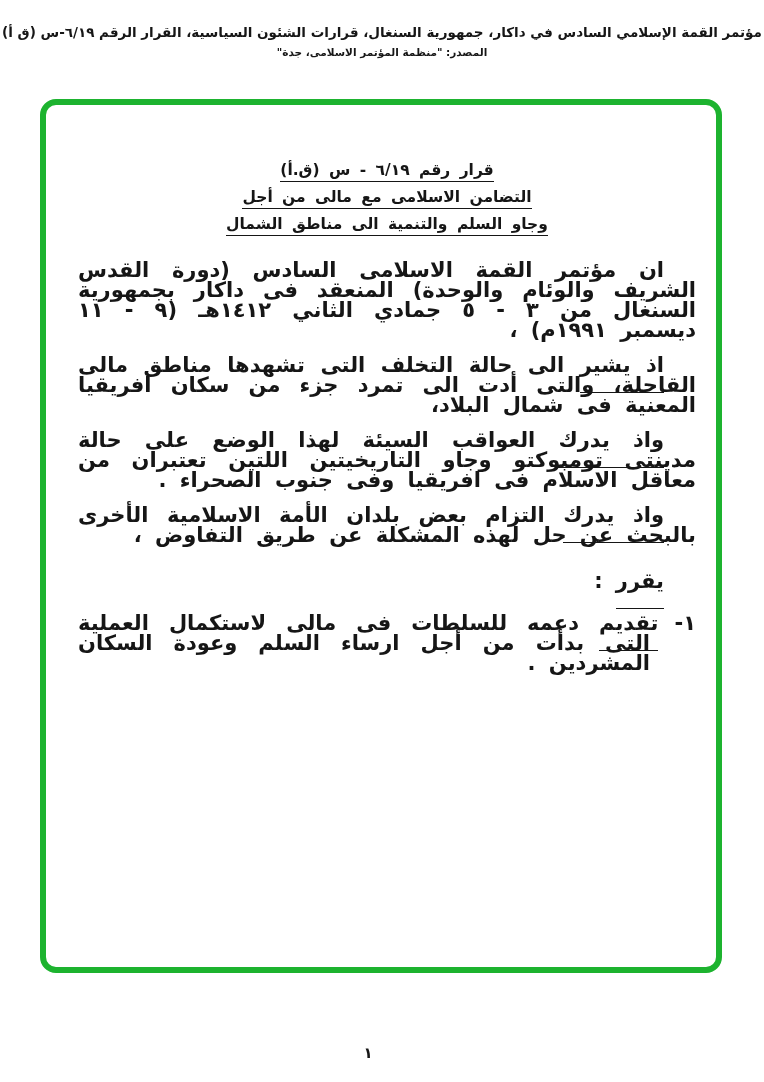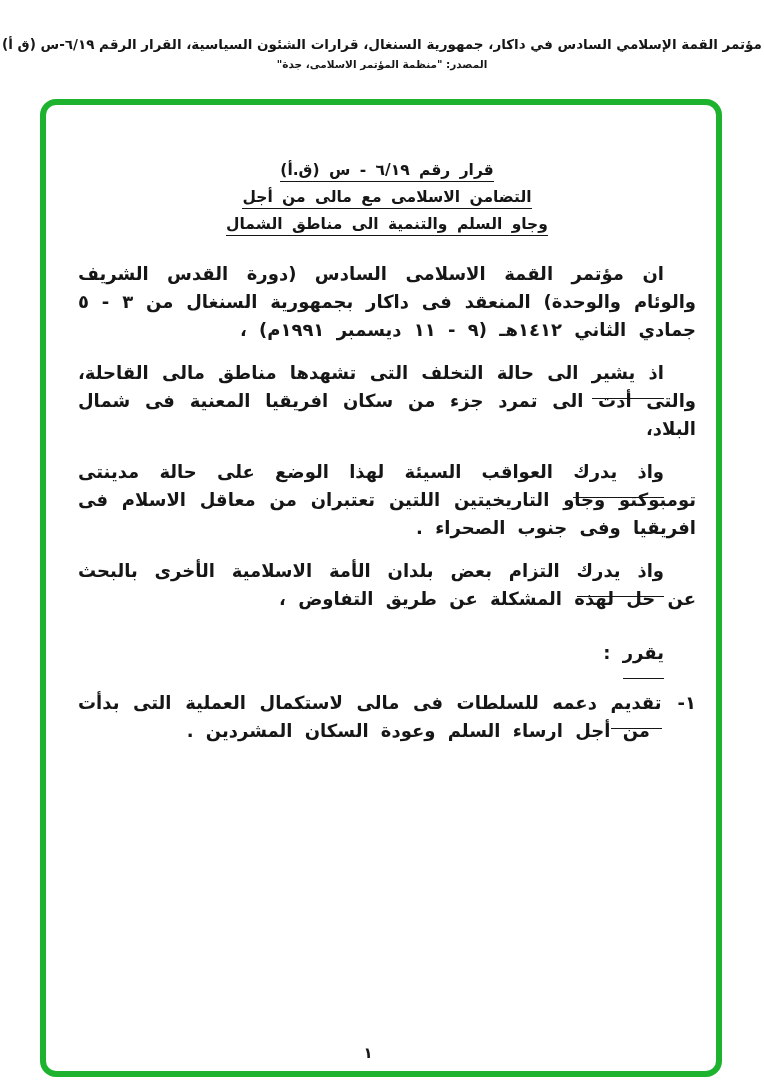--- a/index.html
+++ b/index.html
@@ -9,53 +9,53 @@
   html,body{margin:0;padding:0;background:#ffffff;}
   .page{
     position:relative;
     width:764px;height:1082px;
     background:#ffffff;
     color:var(--text,#161616);
     font-family:"DejaVu Sans", sans-serif;
     overflow:hidden;
   }
   .header{
-    position:absolute;top:36px;left:0;right:0;
+    position:absolute;top:24px;left:0;right:0;
     direction:rtl;text-align:center;
   }
   .header-line{
     font-size:13.5px;font-weight:bold;white-space:nowrap;
     letter-spacing:0;
   }
   .source-line{
     margin-top:6px;font-size:10.5px;font-weight:bold;
   }
   .frame{
     position:absolute;left:40px;top:99px;
-    width:682px;height:978px;box-sizing:border-box;
+    width:682px;height:874px;box-sizing:border-box;
     border:6px solid var(--border-green,#1db32f);
     border-radius:16px;
     padding:52px 20px 0 32px;
     direction:rtl;
   }
   .title-block{
     text-align:center;margin-bottom:22px;
   }
   .title-line{
     display:block;margin:0 auto;
     font-size:15.5px;font-weight:bold;line-height:27px;
     word-spacing:4px;
   }
   .title-line > span{
     border-bottom:1.6px solid currentColor;padding-bottom:2px;
   }
   .para{
     margin:0 0 15px;
-    font-size:18px;font-weight:bold;
-    line-height:28px;
+    font-size:21px;font-weight:bold;
+    line-height:20px;
     text-align:justify;
     text-indent:32px;
     word-spacing:6px;
     letter-spacing:0.2px;
   }
   .lead-u{
     border-bottom:1.6px solid currentColor;padding-bottom:15px;
   }
   .decides{
     margin:26px 0 22px;text-indent:32px;

